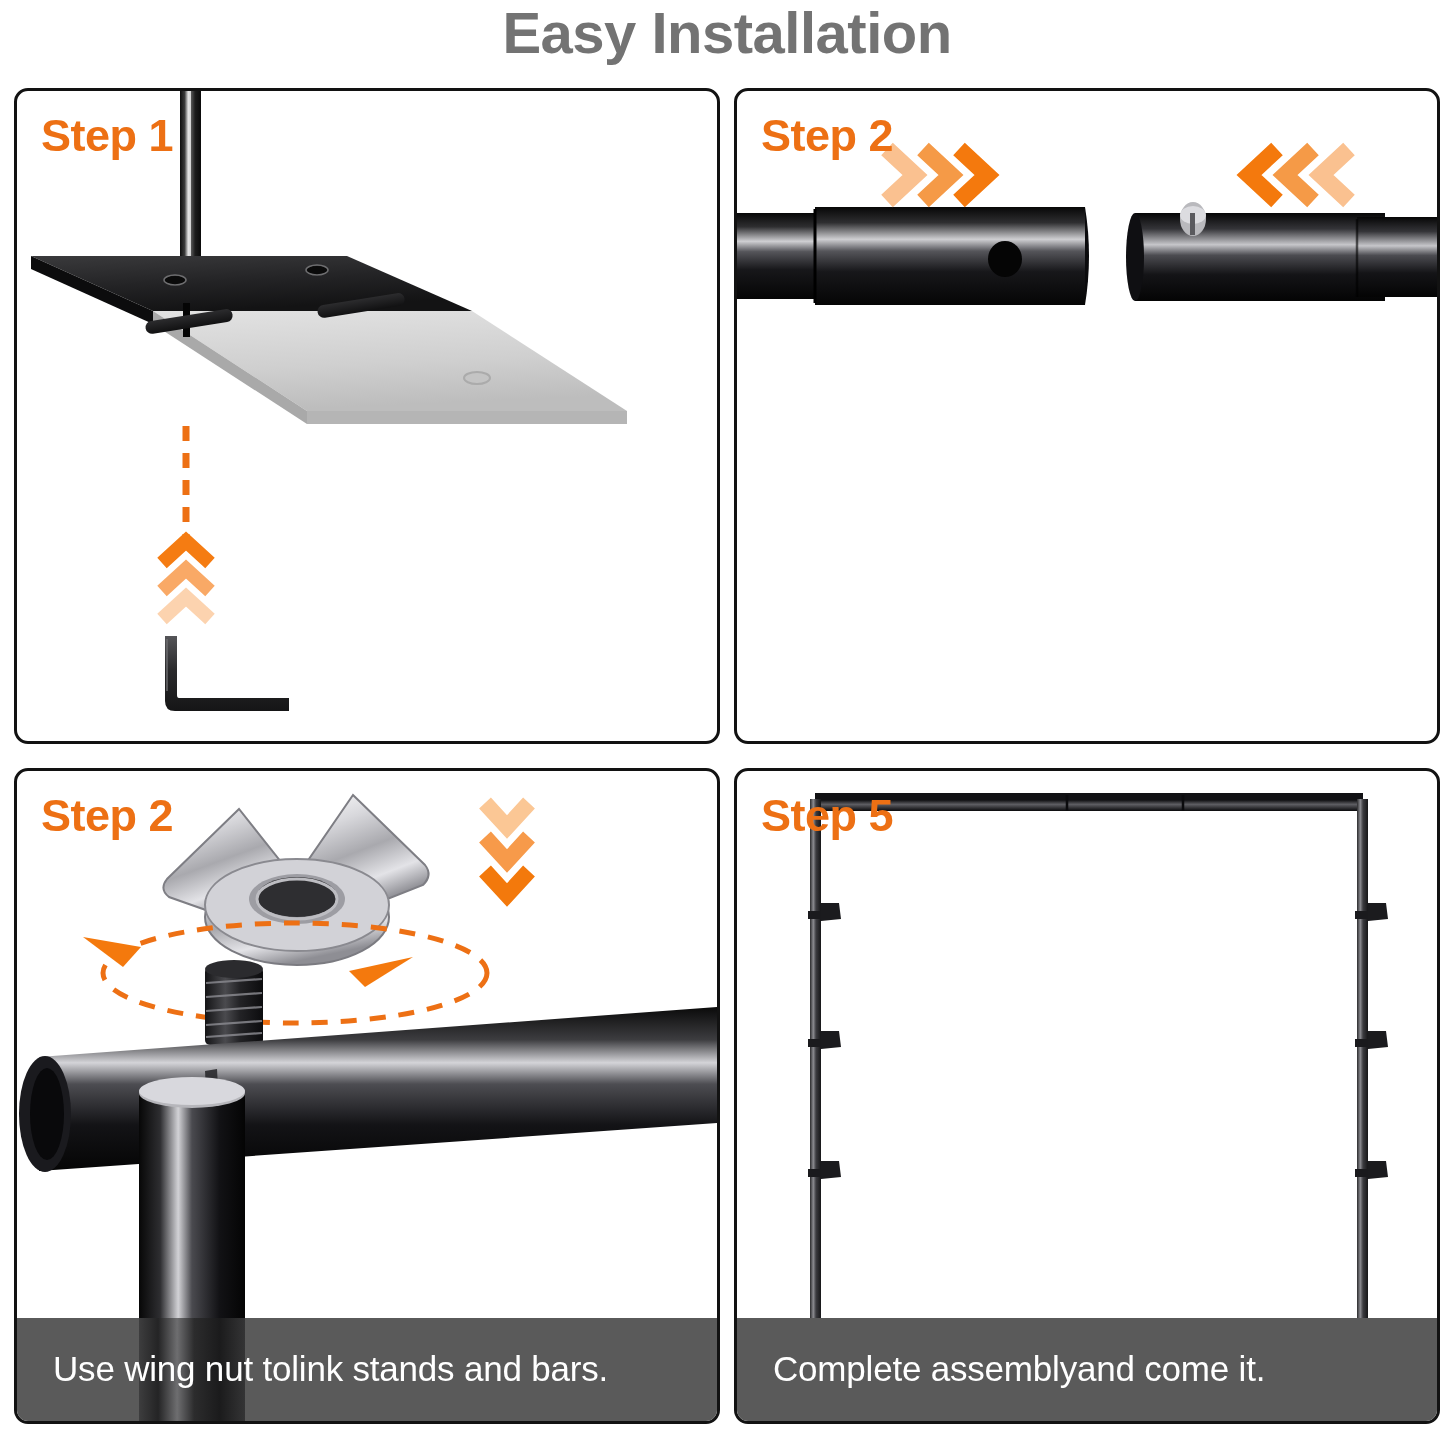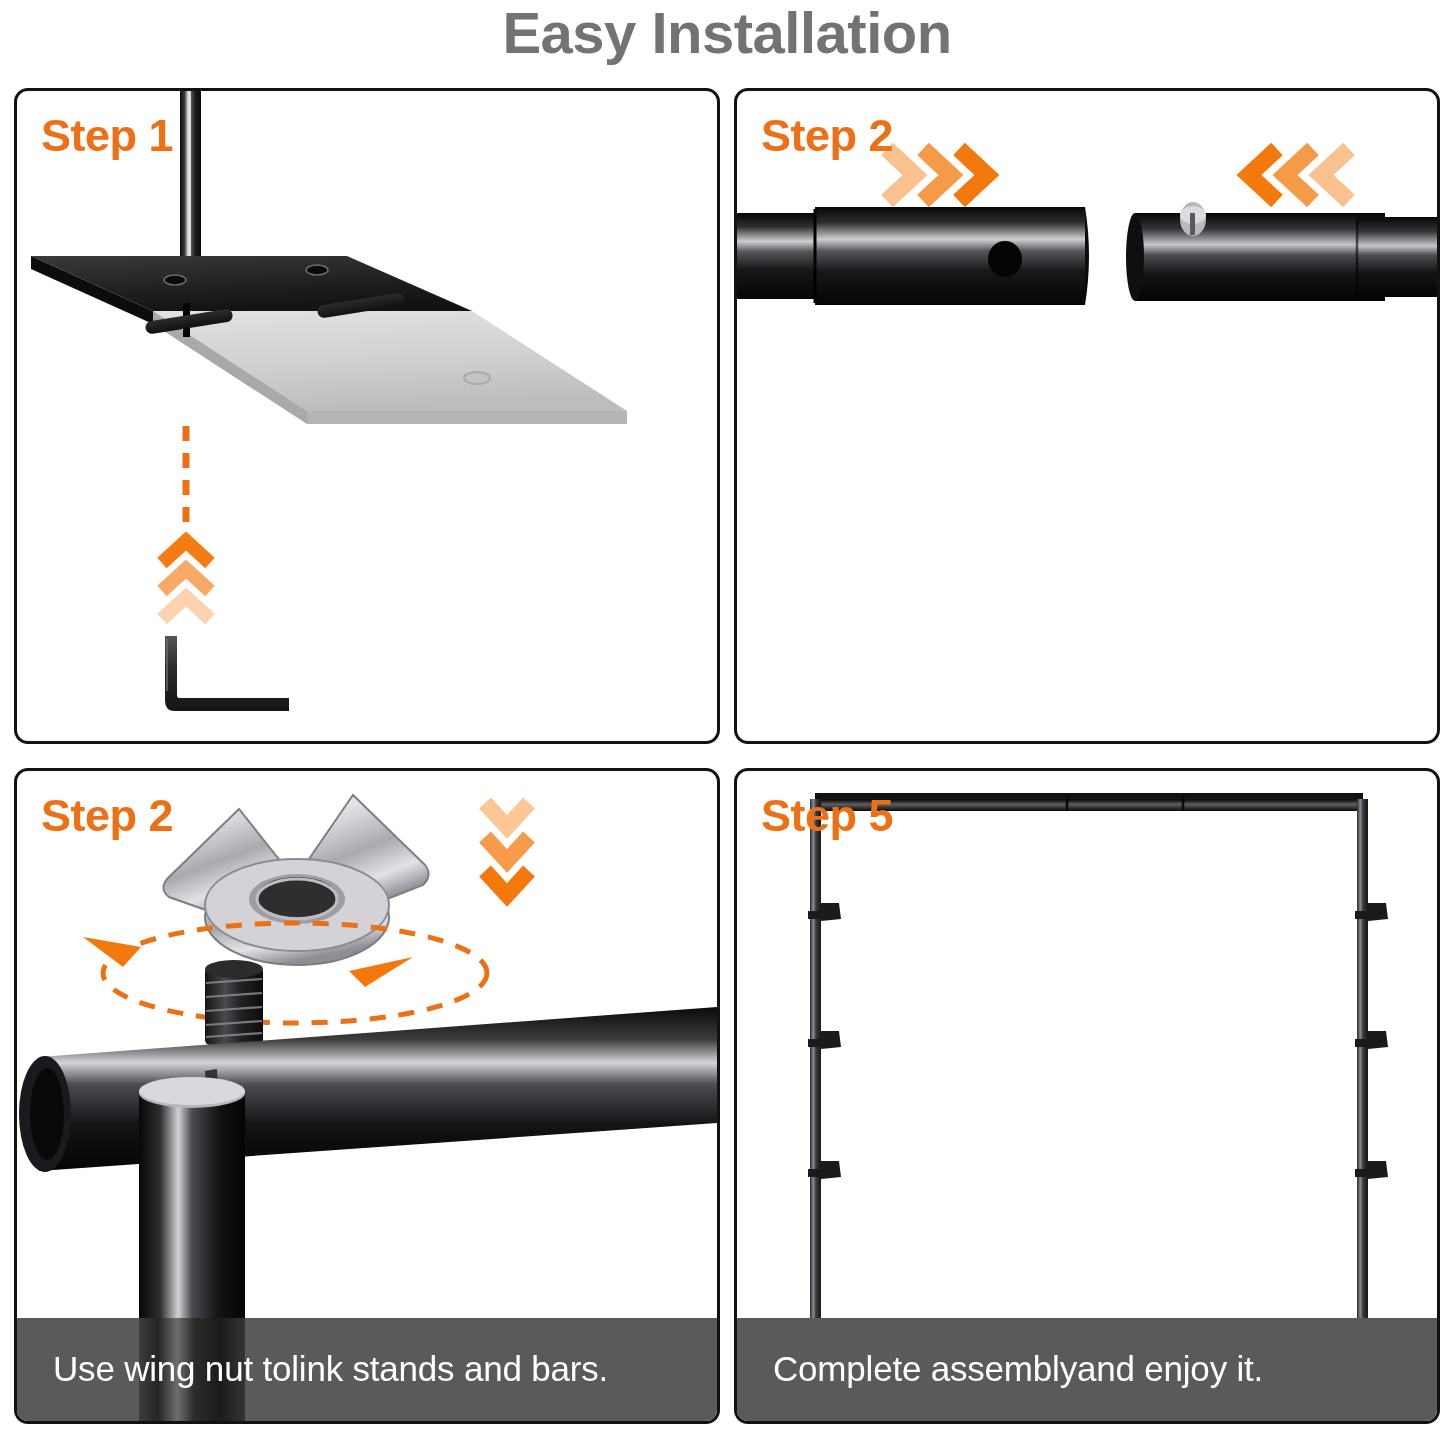--- a/index.html
+++ b/index.html
@@ -401,17 +401,17 @@
           <path d="M598,572 Q610,598 608,612"></path>
           <path d="M654,572 Q644,598 646,612"></path>
           <path d="M680,578 Q660,596 662,606"></path>
         </g>
         <ellipse cx="626" cy="577" rx="15" ry="7" fill="#8c8c91"></ellipse>
         <ellipse cx="626" cy="575" rx="10" ry="4.5" fill="#5a5a5e"></ellipse>
       </g>
     </svg>
 
     <div class="caption-bar short">
-      <span class="caption-text">Complete assemblyand enjoy it.</span>
+      <span class="caption-text">Complete assemblyand come it.</span>
     </div>
   </div>
 
 </div>
 
 </body></html>

